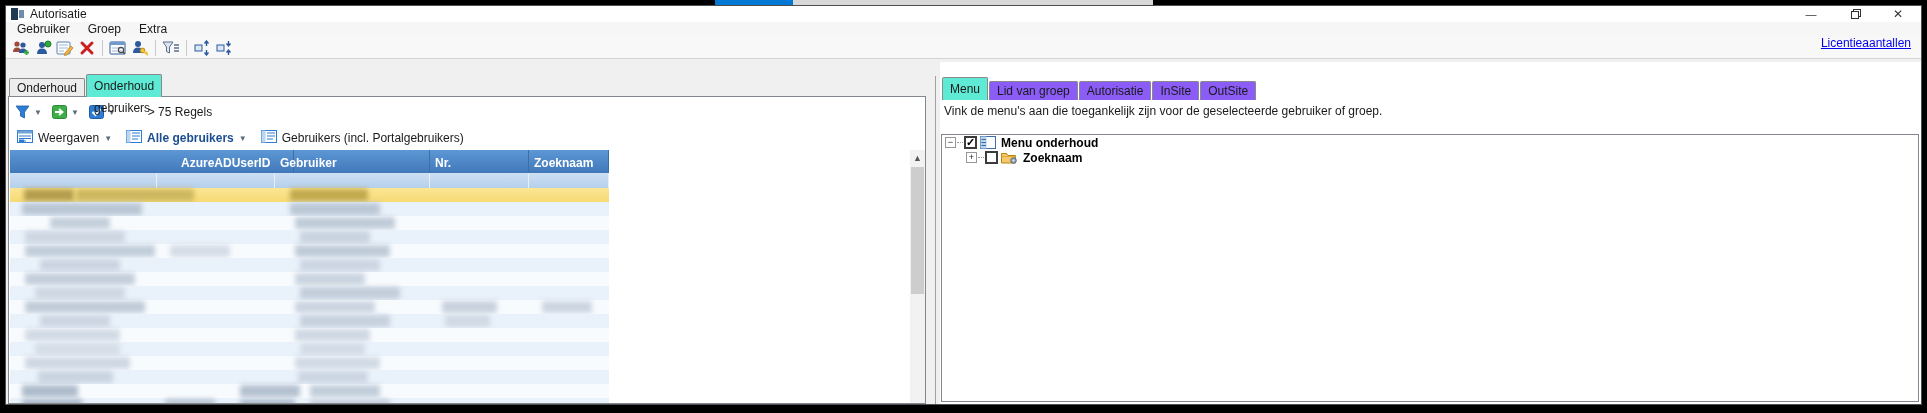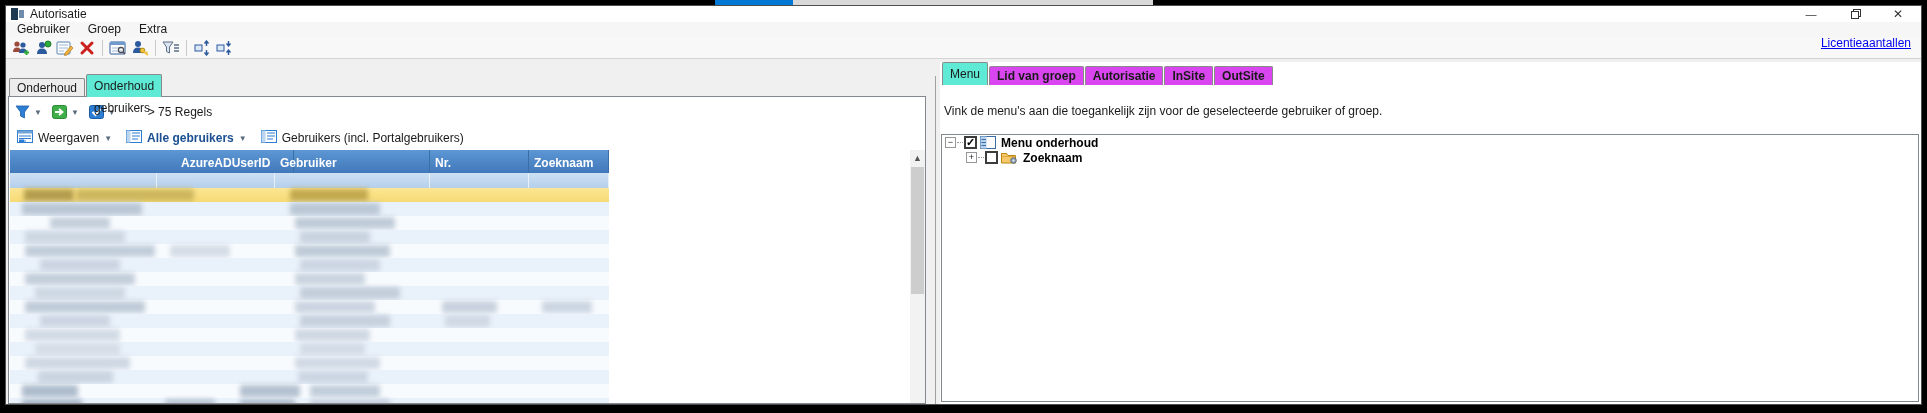--- a/index.html
+++ b/index.html
@@ -72,23 +72,23 @@
   
   #vscroll { position:absolute; left:901px; top:53px; width:15px; height:253px; background:#f2f2f2; }
   #vscroll .up { position:absolute; left:0; top:2px; width:15px; height:12px; color:#555; font-size:9px; text-align:center; line-height:12px; }
   #vscroll .thumb { position:absolute; left:1px; top:17px; width:13px; height:127px; background:#cdcdcd; }
 
   
   #splitter-line { position:absolute; left:929px; top:70px; width:1px; height:328px; background:#a0a0a0; }
 
   
   #right-panel { position:absolute; left:934px; top:56px; width:982px; height:344px; background:#ffffff; }
-  #right-tabs { position:absolute; left:2px; top:0; height:23px; display:flex; align-items:flex-end; }
+  #right-tabs { position:absolute; left:2px; top:15px; height:23px; display:flex; align-items:flex-end; }
   #right-tabs .tab { position:static; display:inline-block; top:auto; margin-right:1px; }
-  #right-tabs .tab.inactive { background:#d946ef;font-weight:bold; }
+  #right-tabs .tab.inactive { background:#8b5cf6; }
   #right-desc { position:absolute; left:4px; top:42px; font-size:12px; color:#1a1a1a; }
   #tree-box { position:absolute; left:1px; top:72px; width:978px; height:268px; background:#ffffff; border:1px solid #828790; }
   .tnode { position:relative; height:15px; display:flex; align-items:center; }
   .expander { width:11px; height:11px; border:1px solid #969696; background:#fff; font-size:9px; line-height:9px; text-align:center; color:#222; flex:none; }
   .dots { width:6px; border-top:1px dotted #9a9a9a; margin:0 1px; flex:none; }
   .cb { width:13px; height:13px; border:2px solid #3c3c3c; background:#fff; font-size:11px; line-height:9px; text-align:center; color:#000; font-weight:bold; flex:none; }
   .node-icon { margin-left:3px; flex:none; display:flex; }
   .tlabel { font-size:12px; font-weight:bold; color:#000; margin-left:5px; white-space:nowrap; }
 </style>
 </head>

